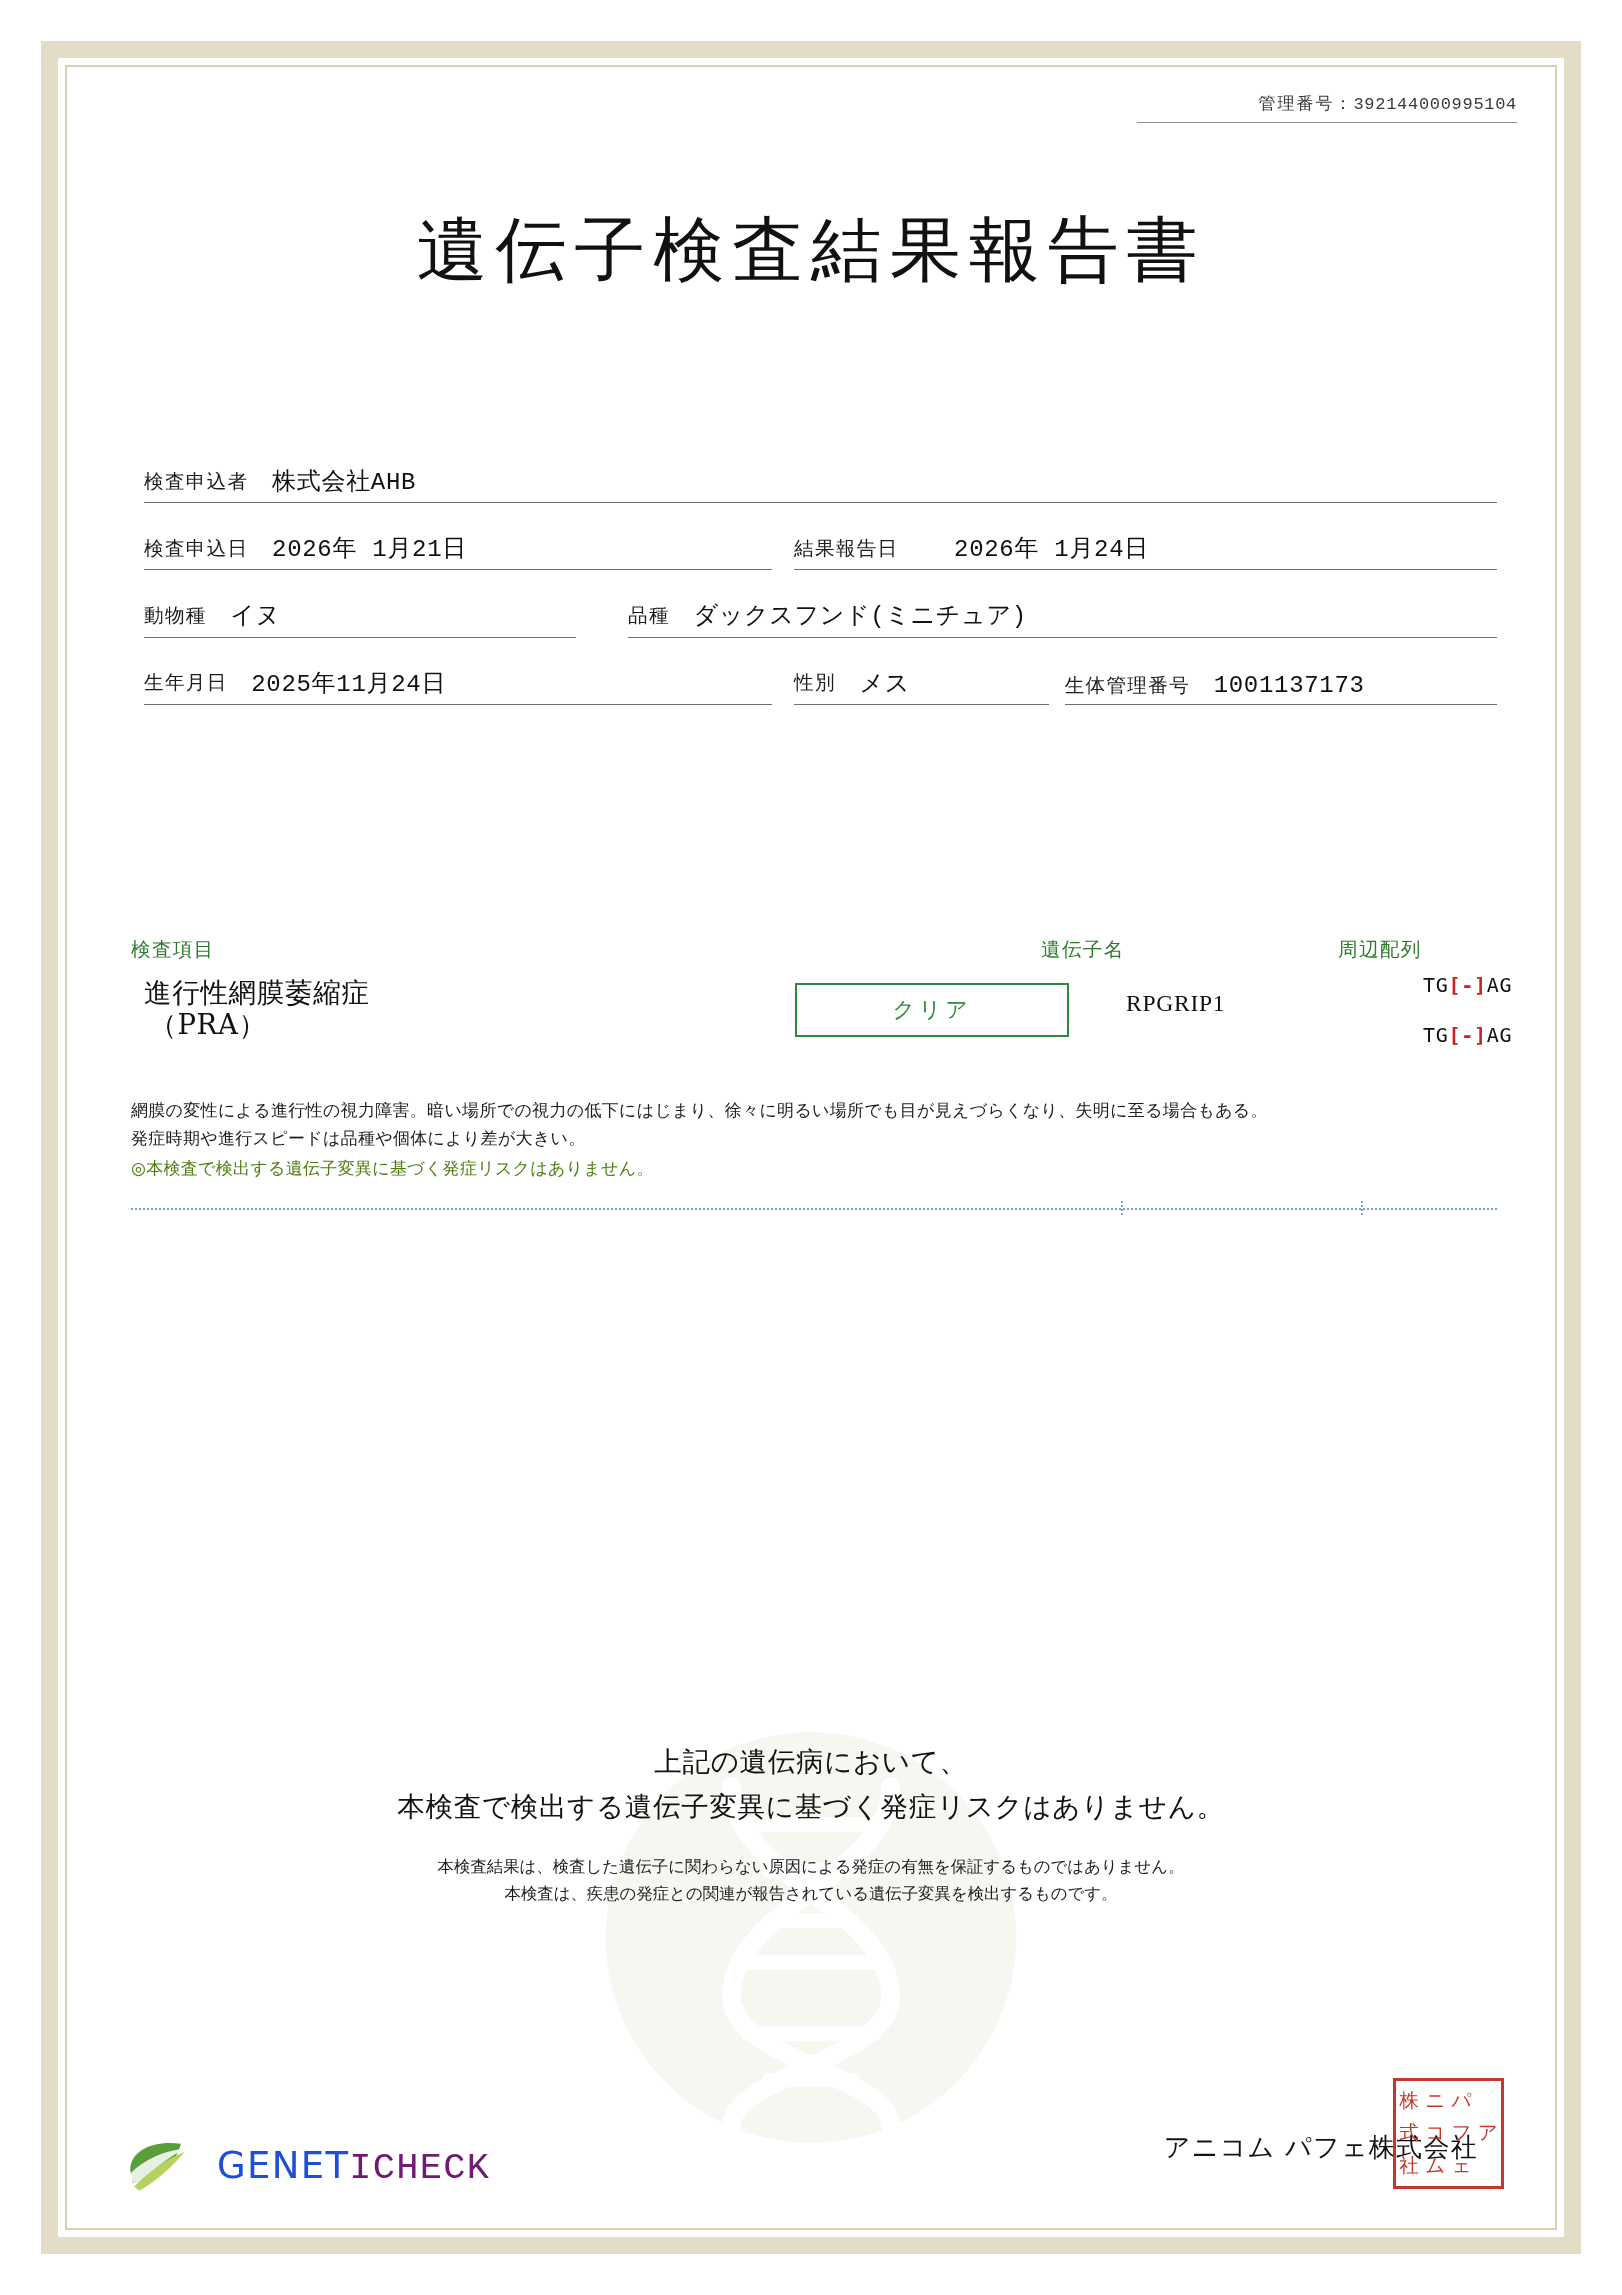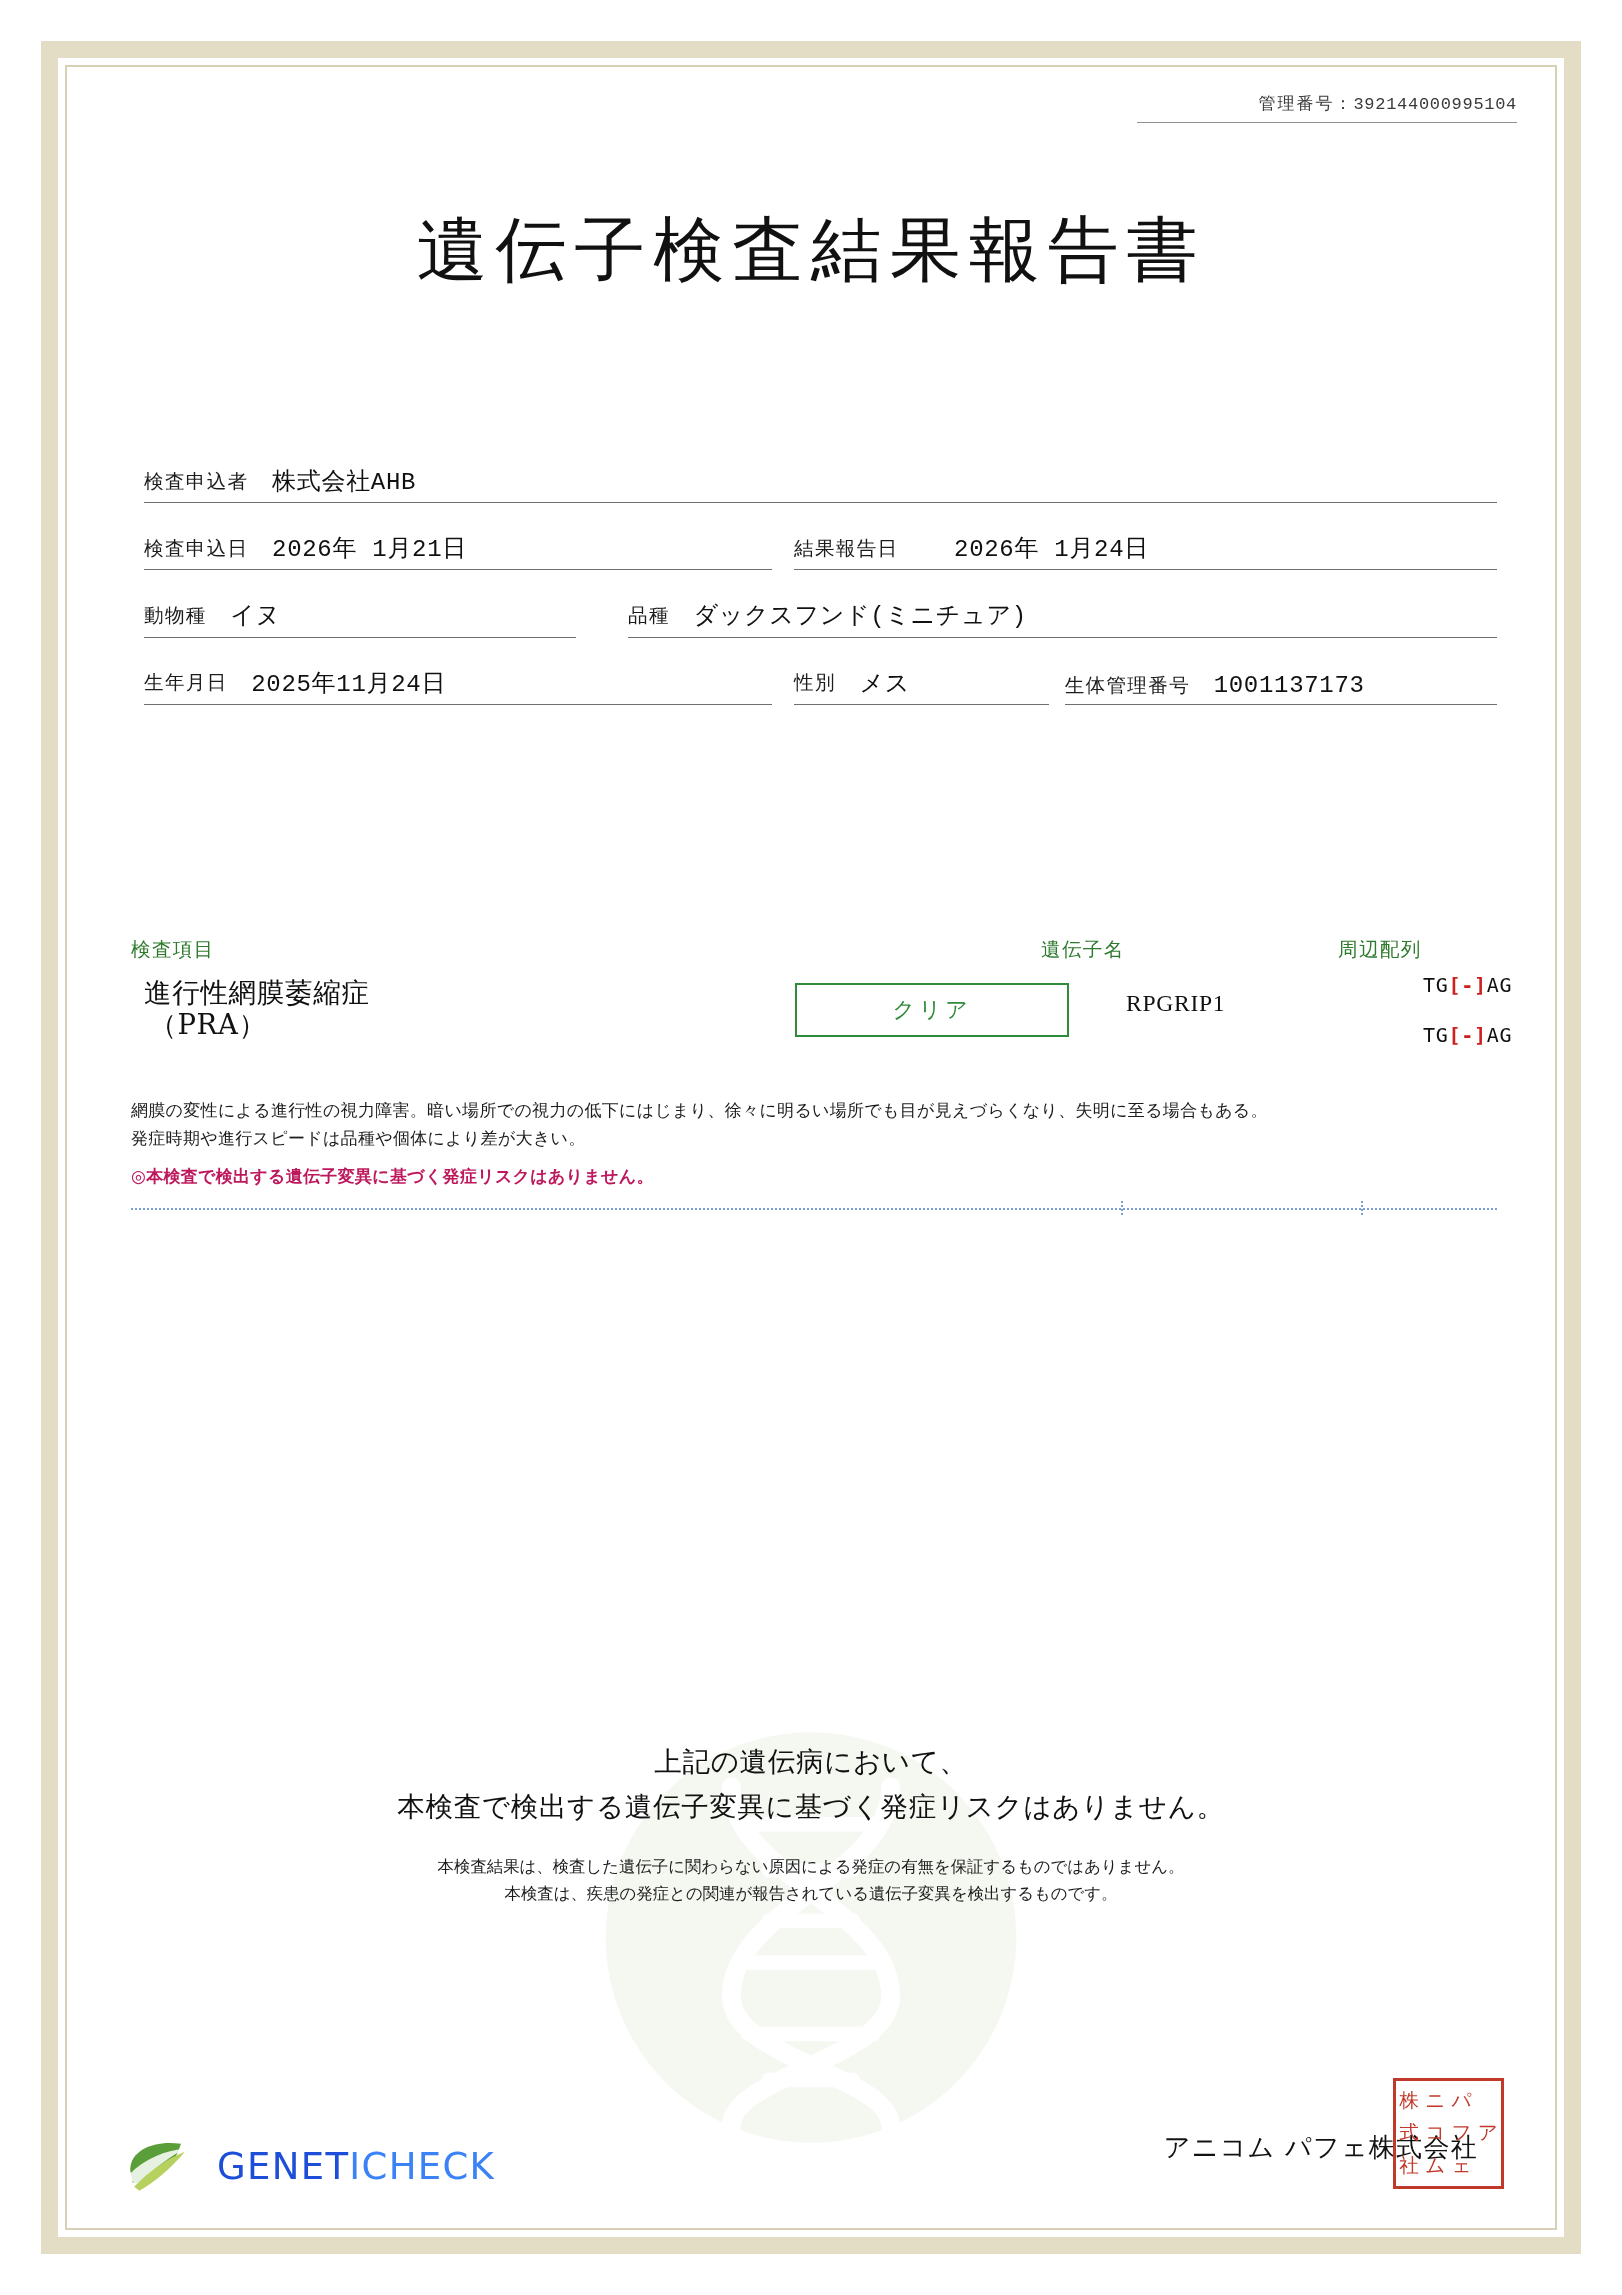--- a/index.html
+++ b/index.html
@@ -215,24 +215,24 @@
     left: 26px;
     right: 19.6px;
     top: 1018px;
     font-size: 17px;
     line-height: 1.62;
     letter-spacing: 0.3px;
     color: #1c1c1c;
     font-family: "DejaVu Serif", "Liberation Serif", serif;
   }
   .desc .norisk {
-    color: #be185d;
-    font-weight: bold;
+    color: #4d7c0f;
+    font-weight: normal;
     display: block;
-    margin-top: 11px;
+    margin-top: 3px;
   }
   .dotline {
     position: absolute;
     left: 26px;
     right: 19.6px;
     top: 1129px;
     border-top: 2px dotted #7a9fd6;
     height: 0;
   }
   .tick {
@@ -299,21 +299,21 @@
     height: 60px;
     margin-right: 10.5px;
   }
   .logo-text {
     font-size: 37px;
     letter-spacing: 1.3px;
     font-family: "DejaVu Sans", "Liberation Sans", sans-serif;
     font-weight: 400;
   }
   .logo-text .g1 { color: #1d4ed8; }
-  .logo-text .g2 { color: #3b82f6; }
+  .logo-text .g2 { color: #701a75; font-family: Liberation Mono, monospace; }
 
   .company {
     position: absolute;
     right: 39px;
     bottom: 51px;
     font-size: 26px;
     letter-spacing: 1.3px;
     color: #111;
     font-family: "DejaVu Serif", "Liberation Serif", serif;
     white-space: nowrap;

